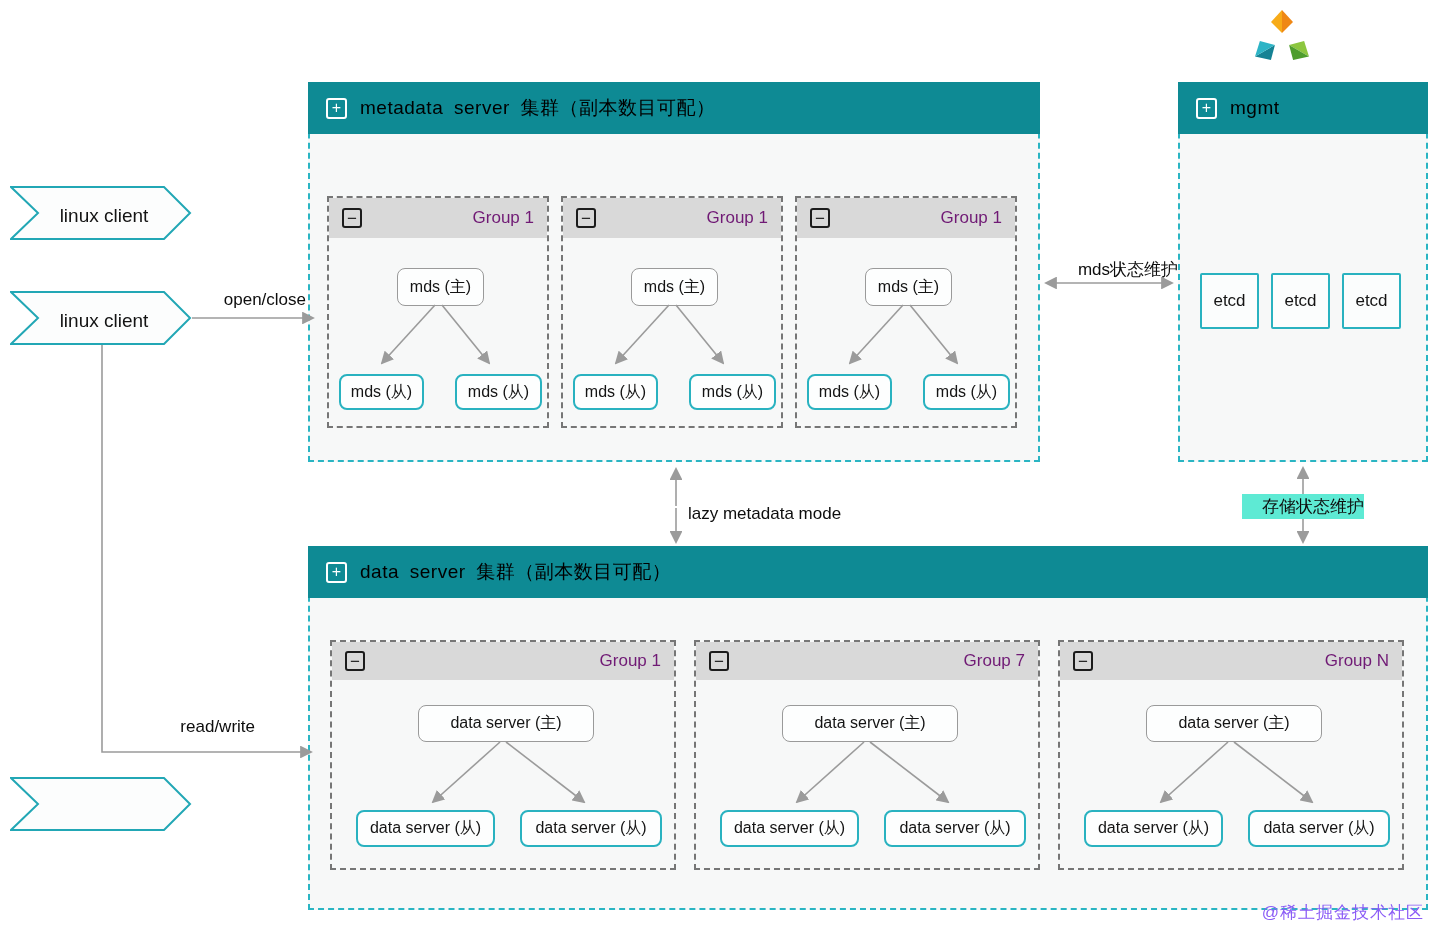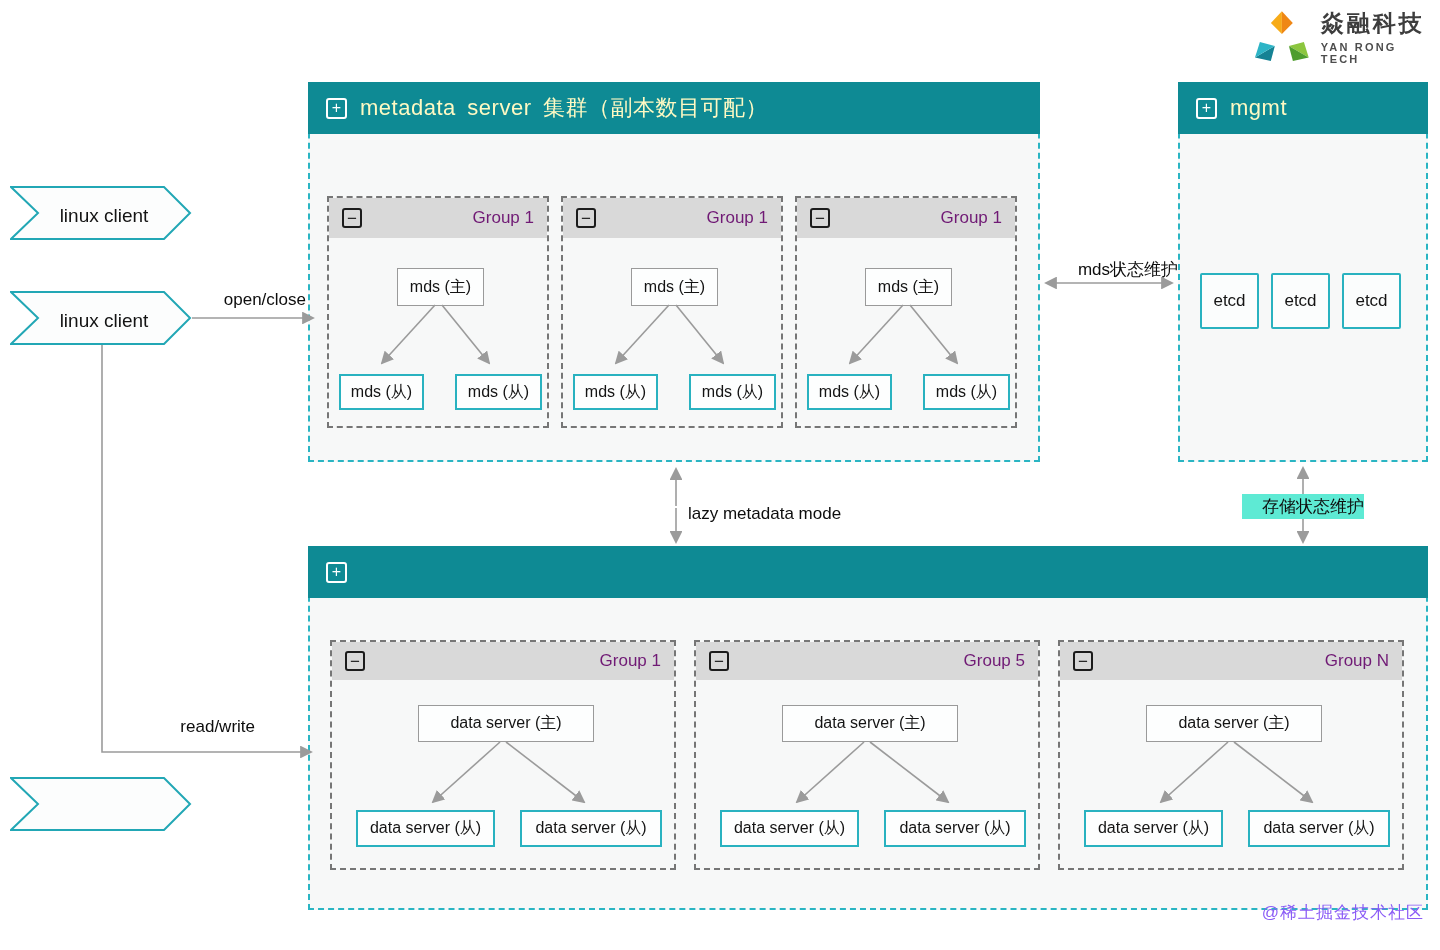--- a/index.html
+++ b/index.html
@@ -18,33 +18,33 @@
   
   .client { width:182px; height:60px; }
   .client svg { position:absolute; left:0; top:0; }
   .client span { position:absolute; left:24px; right:18px; top:0; bottom:0;
     display:flex; align-items:center; justify-content:center; font-size:19px; }
 
   
   .cluster { border:2px dashed #2ab5c3; background:#f7f8f8; }
   .cluster-header { position:absolute; left:-2px; top:-2px; right:-2px; height:52px;
     background:#0e8a94; display:flex; align-items:center; padding-left:18px; }
-  .cluster-title { color:#fef9c3; font-size:22px; letter-spacing:.5px; word-spacing:5px; }
+  .cluster-title { color:#000000; font-size:19px; letter-spacing:.5px; word-spacing:5px; }
   .sq-icon { width:21px; height:21px; border:2px solid #ffffff; border-radius:3px;
     display:flex; align-items:center; justify-content:center;
     font-size:16px; line-height:1; color:#ffffff; margin-right:13px; flex:0 0 auto; }
   .sq-icon.dark { border-color:#1c1c1c; color:#1c1c1c; width:20px; height:20px; font-size:17px; margin:0; }
 
   
   .group { position:absolute; border:2px dashed #767676; }
   .group-header { position:absolute; left:0; top:0; right:0; background:#d9d9d9;
     display:flex; align-items:center; justify-content:space-between; padding:0 13px; }
   .group-label { font-size:17px; color:#701a75; }
   .node { position:absolute; display:flex; align-items:center; justify-content:center;
-    font-size:16px; background:#fdfefe; border-radius:0; white-space:nowrap; }
+    font-size:16px; background:#fdfefe; border-radius:8px; white-space:nowrap; }
   .node.primary { border:1px solid #9a9a9a; }
   .node.replica { border:2px solid #29b2c0; }
 
   
   .etcd { position:absolute; width:59px; height:56px; border:2px solid #29b2c0; border-radius:2px;
     background:#fbfdfd; display:flex; align-items:center; justify-content:center; font-size:17px; }
 
   
   .flow-label { position:absolute; font-size:17px; color:#0d0d0d; z-index:6; }
   .center { text-align:right; }
@@ -66,24 +66,20 @@
     </g>
     <g transform="translate(15,41) rotate(-120)">
       <polygon points="0,-15 -11,-3 0,8" fill="#158294"></polygon>
       <polygon points="0,-15 11,-3 0,8" fill="#2db4c6"></polygon>
     </g>
     <g transform="translate(43,41) rotate(120)">
       <polygon points="0,-15 -11,-3 0,8" fill="#8cc63f"></polygon>
       <polygon points="0,-15 11,-3 0,8" fill="#4e9d2d"></polygon>
     </g>
   </svg>
-  <div class="logo-text">
-    <div class="logo-name">焱融科技</div>
-    <div class="logo-tag">YAN RONG TECH</div>
-  </div>
 </div>
 
 <div class="abs client" style="left:10px; top:186px;">
   <svg width="182" height="54">
     <polygon points="1,1 154,1 180,27 154,53 1,53 28,27" fill="#fcfdfd" stroke="#22a7b5" stroke-width="2"></polygon>
   </svg>
   <span>linux client</span>
 </div>
 
 <div class="abs client" style="left:10px; top:291px;">
@@ -142,36 +138,37 @@
     <span class="cluster-title">mgmt</span>
   </div>
   <div class="etcd" style="left:20px; top:189px;">etcd</div>
   <div class="etcd" style="left:91px; top:189px;">etcd</div>
   <div class="etcd" style="left:162px; top:189px;">etcd</div>
 </div>
 
 <div class="abs cluster" style="left:308px; top:546px; width:1120px; height:364px;">
   <div class="cluster-header">
     <span class="sq-icon">+</span>
+    <span class="cluster-title">data server 集群（副本数目可配）</span>
   </div>
 
   <div class="group" style="left:20px; top:92px; width:346px; height:230px;">
     <div class="group-header" style="height:38px;">
       <span class="sq-icon dark">−</span>
       <span class="group-label">Group 1</span>
     </div>
     <div class="node primary" style="left:86px; top:63px; width:176px; height:37px;">data server (主)</div>
     <div class="node replica" style="left:24px; top:168px; width:139px; height:37px;">data server (从)</div>
     <div class="node replica" style="left:188px; top:168px; width:142px; height:37px;">data server (从)</div>
   </div>
 
   <div class="group" style="left:384px; top:92px; width:346px; height:230px;">
     <div class="group-header" style="height:38px;">
       <span class="sq-icon dark">−</span>
-      <span class="group-label">Group 5</span>
+      <span class="group-label">Group 7</span>
     </div>
     <div class="node primary" style="left:86px; top:63px; width:176px; height:37px;">data server (主)</div>
     <div class="node replica" style="left:24px; top:168px; width:139px; height:37px;">data server (从)</div>
     <div class="node replica" style="left:188px; top:168px; width:142px; height:37px;">data server (从)</div>
   </div>
 
   <div class="group" style="left:748px; top:92px; width:346px; height:230px;">
     <div class="group-header" style="height:38px;">
       <span class="sq-icon dark">−</span>
       <span class="group-label">Group N</span>

